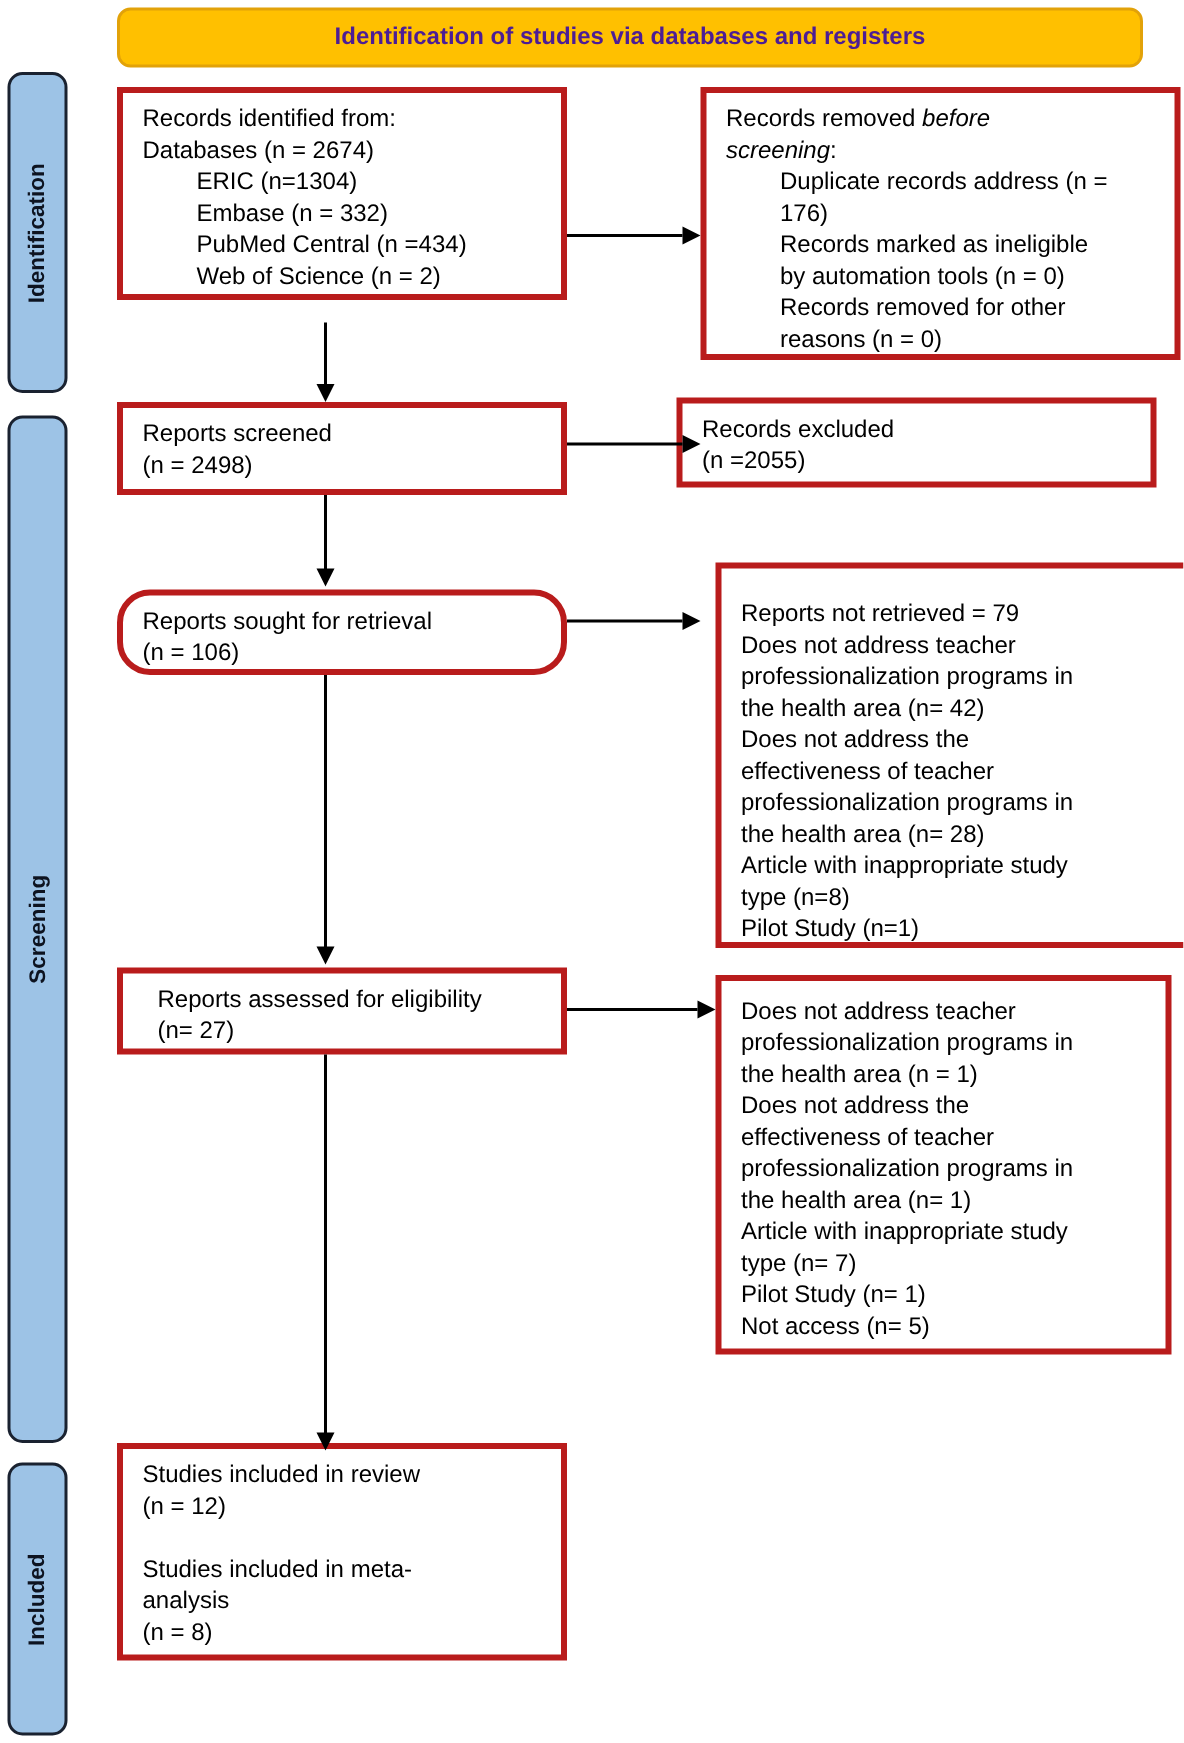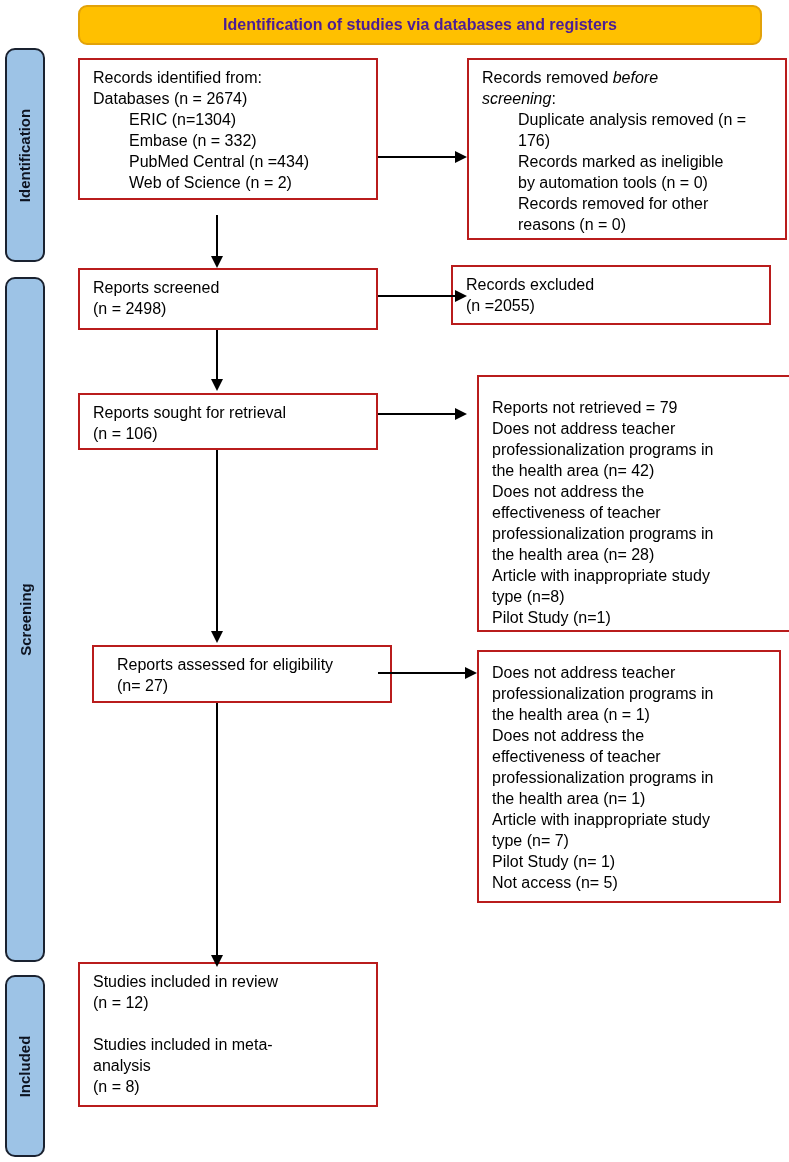--- a/index.html
+++ b/index.html
@@ -20,32 +20,32 @@
     display:flex;align-items:center;justify-content:center;
   }
   .stage span{
     transform:rotate(-90deg);white-space:nowrap;
     font-size:15px;font-weight:bold;color:#0d1320;
   }
   .stage.identification{top:48px;height:214px;}
   .stage.screening{top:277px;height:685px;}
   .stage.included{top:975px;height:182px;}
   .box{
-    position:absolute;background:#ffffff;border:2px solid #b91c1c;
+    position:absolute;background:#ffffff;border:4px solid #b91c1c;
     font-size:16px;line-height:21px;padding:7px 8px 6px 13px;
   }
   .line{white-space:nowrap;}
   .line.ind{margin-left:36px;}
   .b-identified{left:78px;top:58px;width:300px;height:142px;}
   .b-removed{left:467px;top:58px;width:320px;height:182px;}
   .b-screened{left:78px;top:268px;width:300px;height:62px;}
   .b-excluded{left:451px;top:265px;width:320px;height:60px;}
-  .b-sought{left:78px;top:393px;width:300px;height:57px;}
+  .b-sought{left:78px;top:393px;width:300px;height:57px;border-radius:22px;}
   .b-notretrieved{left:477px;top:375px;width:328px;height:257px;padding-top:20px;}
-  .b-assessed{left:92px;top:645px;width:300px;height:58px;padding-left:23px;}
+  .b-assessed{left:78px;top:645px;width:300px;height:58px;padding-left:23px;}
   .b-eligexcluded{left:477px;top:650px;width:304px;height:253px;padding-top:10px;}
   .b-included{left:78px;top:962px;width:300px;height:145px;}
   .hline{position:absolute;height:2px;background:#000;}
   .vline{position:absolute;width:2px;background:#000;}
   .head-right{
     position:absolute;width:0;height:0;
     border-top:6px solid transparent;border-bottom:6px solid transparent;
     border-left:12px solid #000;
   }
   .head-down{
@@ -78,21 +78,21 @@
       <div class="line"><span>Databases (n = 2674)</span></div>
       <div class="line ind"><span>ERIC (n=1304)</span></div>
       <div class="line ind"><span>Embase (n = 332)</span></div>
       <div class="line ind"><span>PubMed Central (n =434)</span></div>
       <div class="line ind"><span>Web of Science (n = 2)</span></div>
     </div>
 
   <div class="box b-removed">
       <div class="line"><span>Records removed </span><span style="font-style: italic; text-align: center;">before</span></div>
       <div class="line"><span style="font-style: italic;">screening</span><span>:</span></div>
-      <div class="line ind"><span>Duplicate analysis removed (n =</span></div>
+      <div class="line ind"><span>Duplicate records address (n =</span></div>
       <div class="line ind"><span>176)</span></div>
       <div class="line ind"><span>Records marked as ineligible</span></div>
       <div class="line ind"><span>by automation tools (n = 0)</span></div>
       <div class="line ind"><span>Records removed for other</span></div>
       <div class="line ind"><span>reasons (n = 0)</span></div>
     </div>
 
   <div class="box b-screened">
       <div class="line"><span>Reports screened</span></div>
       <div class="line"><span>(n = 2498)</span></div>

